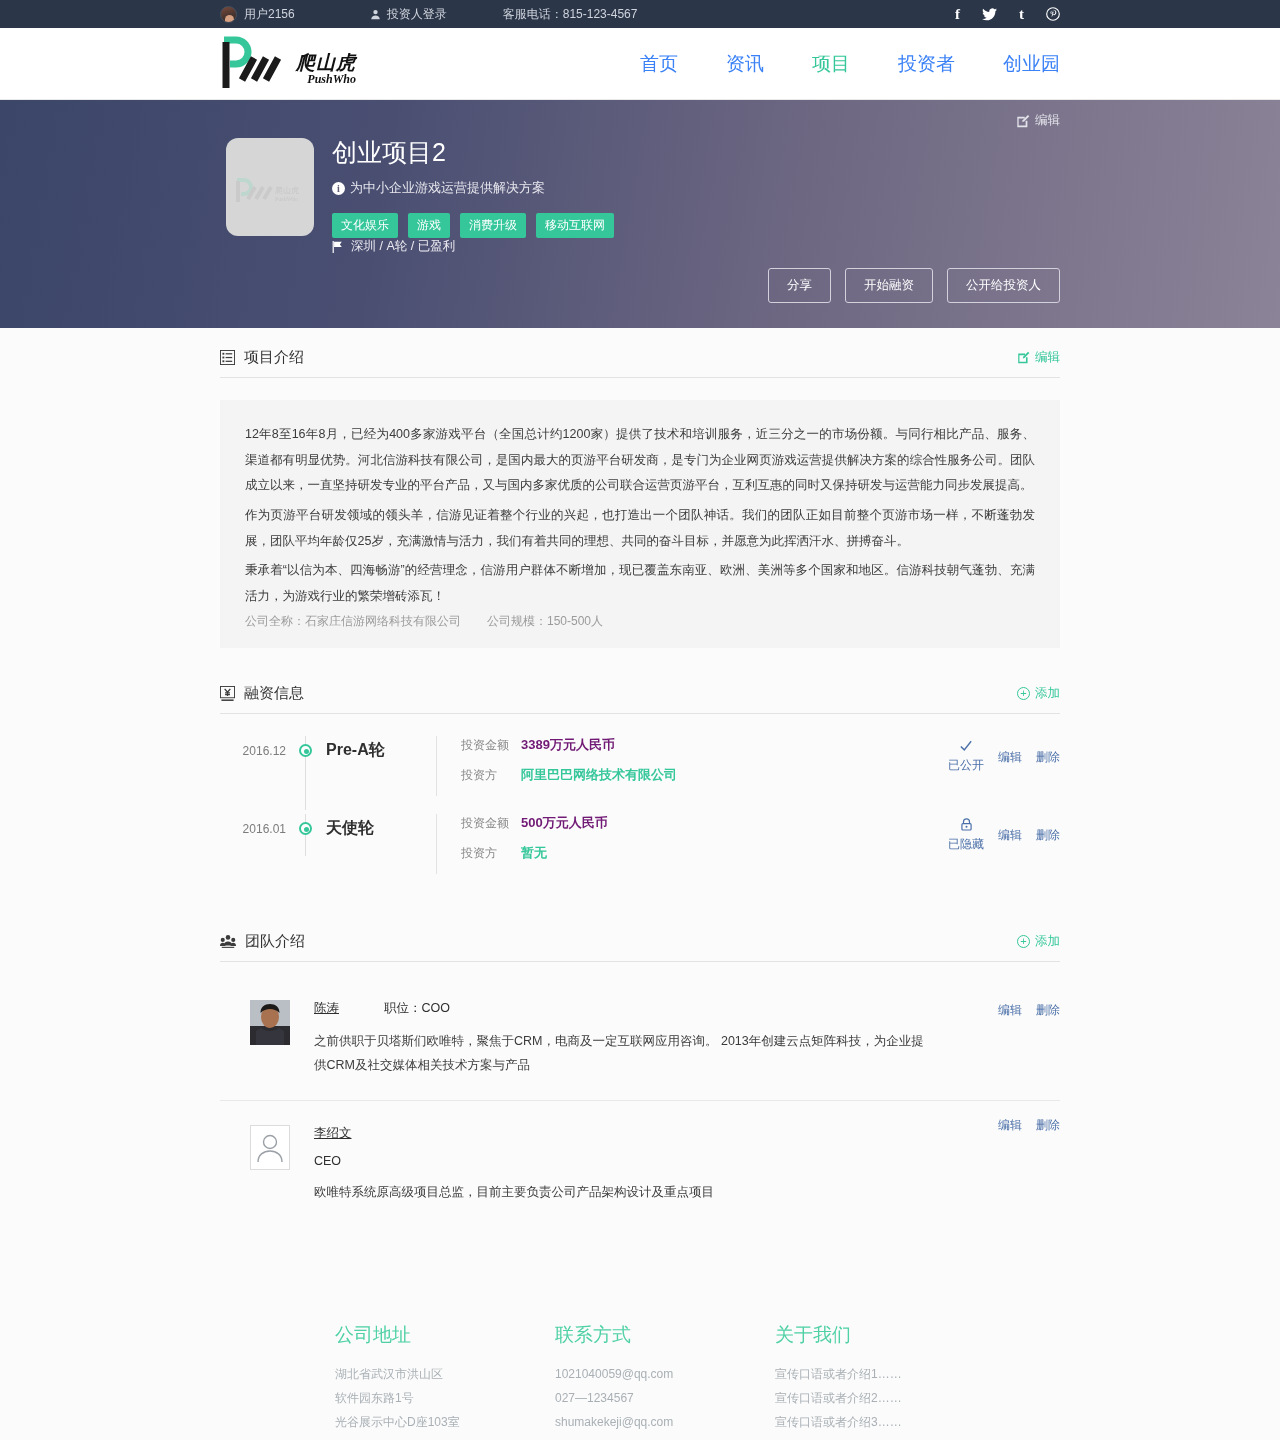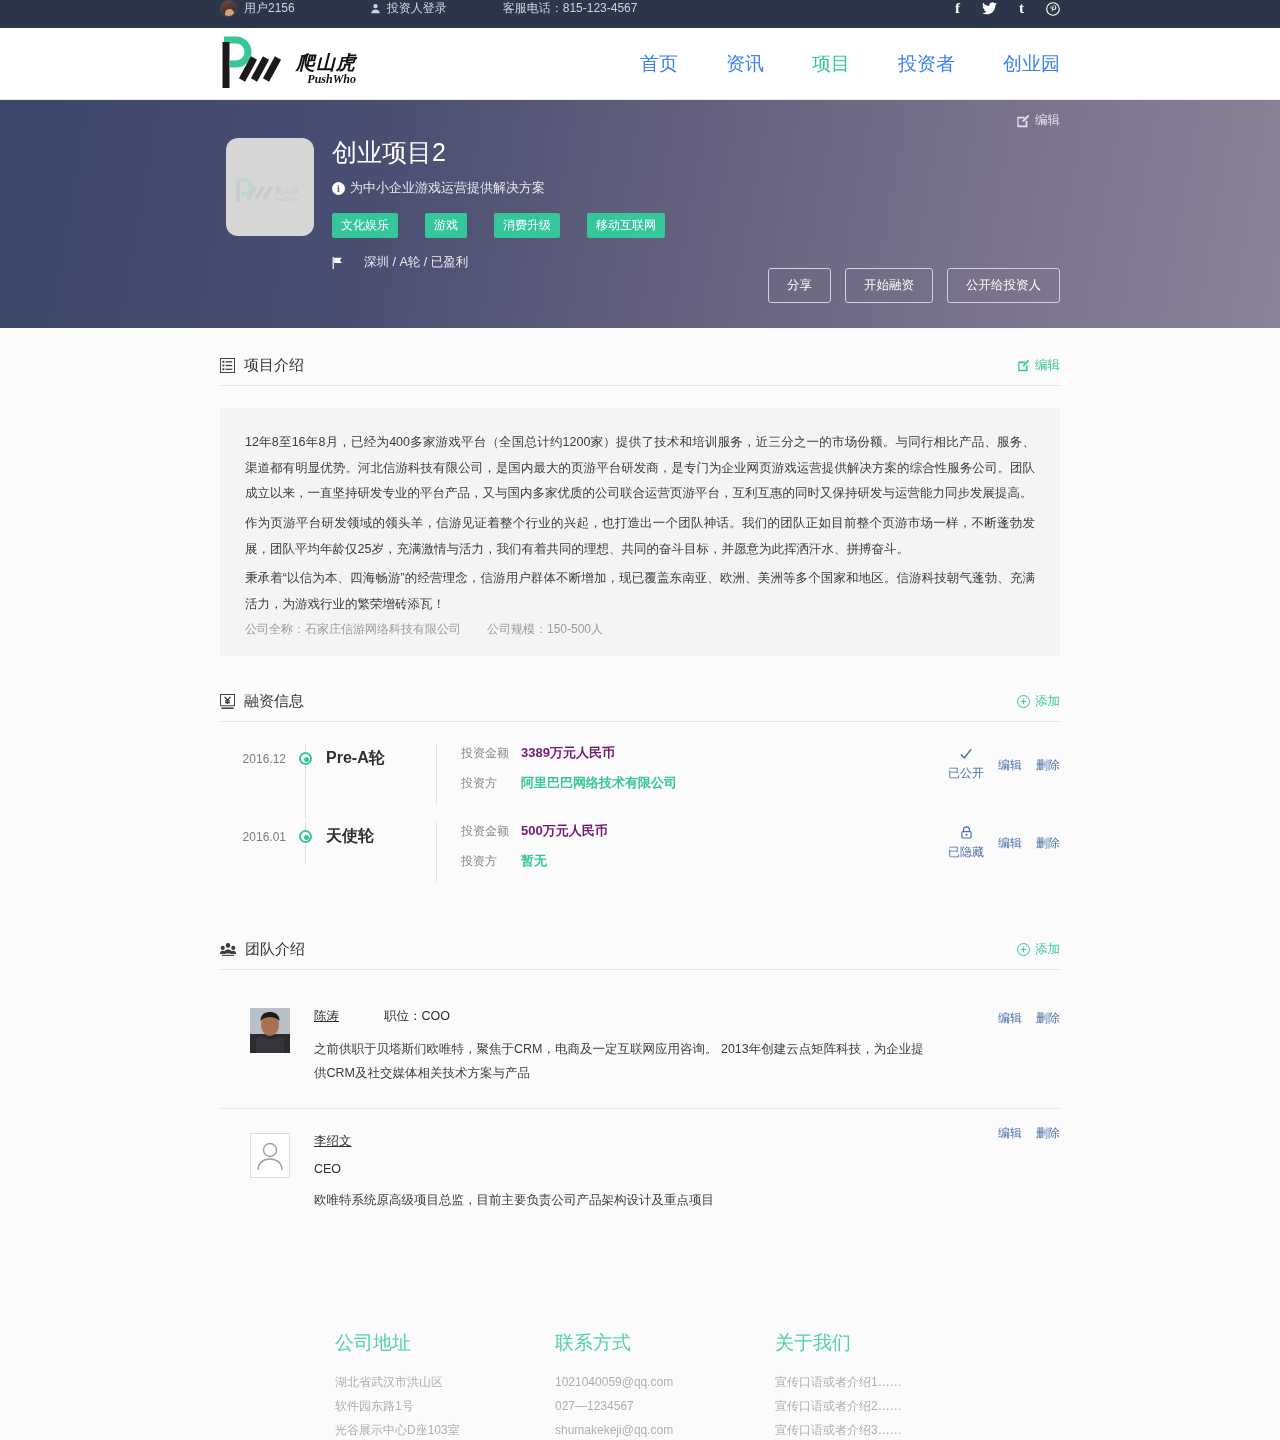--- a/index.html
+++ b/index.html
@@ -9,21 +9,21 @@
     width:1280px; height:1440px;
     font-family:"Liberation Sans", sans-serif;
     background:#ffffff;
     color:#333;
     overflow:hidden;
   }
 
   
   .topbar {
     height:28px; background:#2b3648; color:#cfd4dd;
-    display:flex; align-items:flex-start; font-size:12px;
+    display:flex; align-items:center; font-size:12px;
   }
   .topbar .inner { width:840px; margin:0 auto; display:flex; align-items:center; position:relative; }
   .tb-user { display:flex; align-items:center; gap:7px; }
   .tb-avatar {
     width:17px; height:17px; border-radius:50%;
     background:linear-gradient(160deg,#7b4a3a 0%,#4a3530 55%,#2f2420 100%);
     border:1px solid #46505f; position:relative; overflow:hidden; flex:none;
   }
   .tb-avatar::after{
     content:""; position:absolute; left:4px; top:8px; width:9px; height:9px;
@@ -63,40 +63,40 @@
   }
   .hero-thumb .wm { position:absolute; left:8px; top:40px; opacity:.45; }
   .hero-body { position:absolute; left:112px; top:36px; }
   .hero-title { font-size:25px; color:#fff; font-weight:normal; margin:0 0 10px 0; }
   .hero-sub { font-size:13px; color:#e7e7ee; display:flex; align-items:center; gap:5px; margin-bottom:16px;}
   .info-dot {
     width:13px; height:13px; border-radius:50%; background:#fff; color:#5d5a74;
     font-size:10px; font-weight:bold; display:inline-flex; align-items:center; justify-content:center;
     font-family:"Liberation Serif", serif; flex:none;
   }
-  .tags { display:flex; gap:27px; margin-bottom:16px; }
+  .tags { display:flex; gap:10px; }
   .tag { background:#35c79a; color:#fff; font-size:12px; padding:4px 9px; border-radius:2px; }
-  .hero-meta { font-size:12.5px; color:#eceaf1; display:flex; align-items:center; gap:21px;}
+  .hero-meta { font-size:12.5px; color:#eceaf1; display:flex; align-items:center; gap:8px;}
   .flag-ico { color:#fff; font-size:12px; }
   .hero-edit {
     position:absolute; right:0; top:12px; display:flex; align-items:center; gap:5px;
     color:#e4e3ea; font-size:12.5px; cursor:pointer;
   }
   .hero-actions { position:absolute; right:0; bottom:25px; display:flex; gap:14px;}
   .hero-btn {
     border:1px solid #d3d1dc; color:#fff; background:transparent;
     font-size:12.5px; padding:8px 18px; border-radius:3px; cursor:pointer;
     font-family:"Liberation Sans", sans-serif;
   }
 
   
   .page { background:#fbfbfb; }
   .wrap { width:840px; margin:0 auto; }
 
-  .sec { padding-top:28px; }
+  .sec { padding-top:20px; }
   .sec-head { display:flex; align-items:center; justify-content:space-between; padding-bottom:10px;
               border-bottom:1px solid #e3e3e3; }
   .sec-title { display:flex; align-items:center; gap:9px; font-size:15px; color:#333; }
   .sec-act { display:flex; align-items:center; gap:5px; color:#35c79a; font-size:12.5px; cursor:pointer; }
   .plus-ico {
     width:13px; height:13px; border:1px solid #35c79a; border-radius:50%;
     display:inline-flex; align-items:center; justify-content:center; font-size:11px; line-height:1;
   }
 
   

